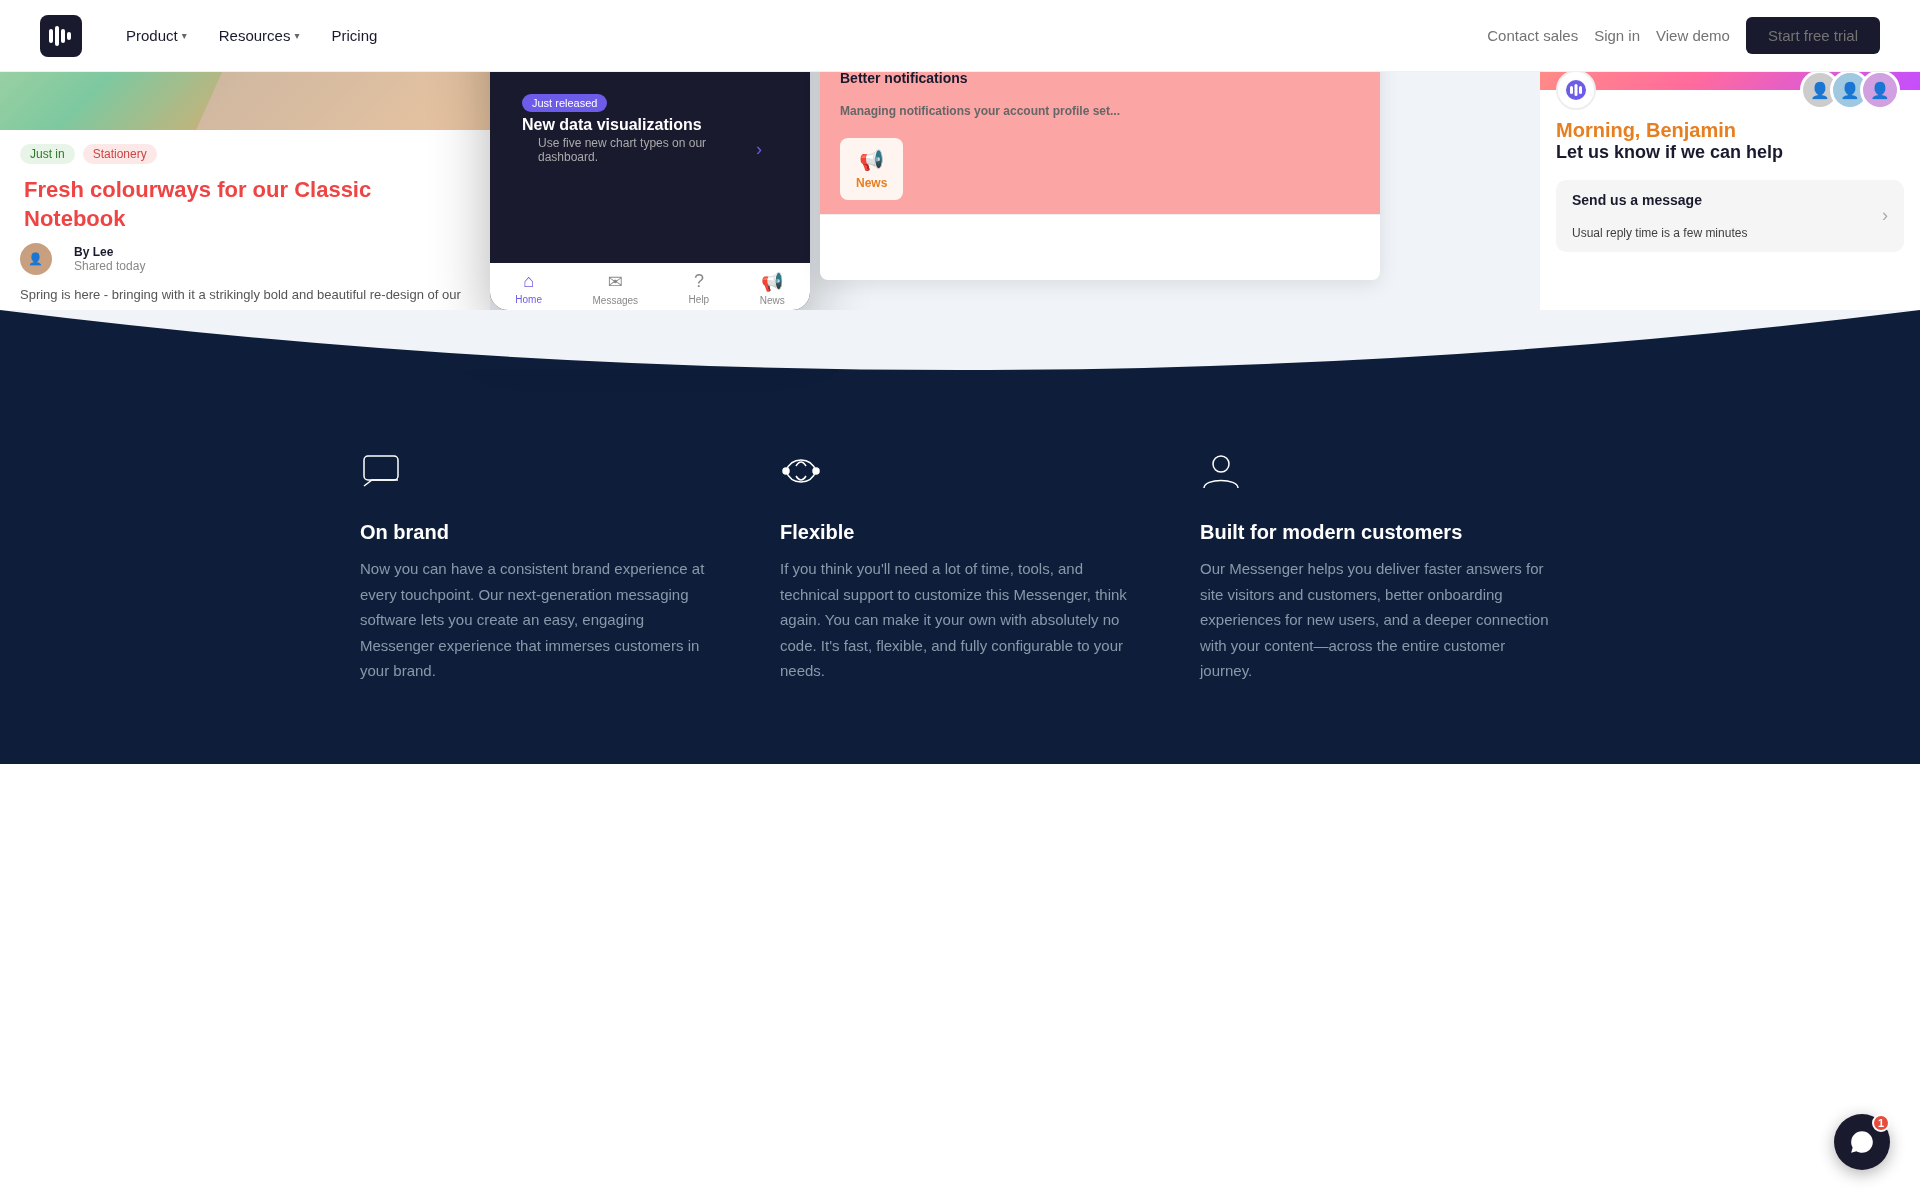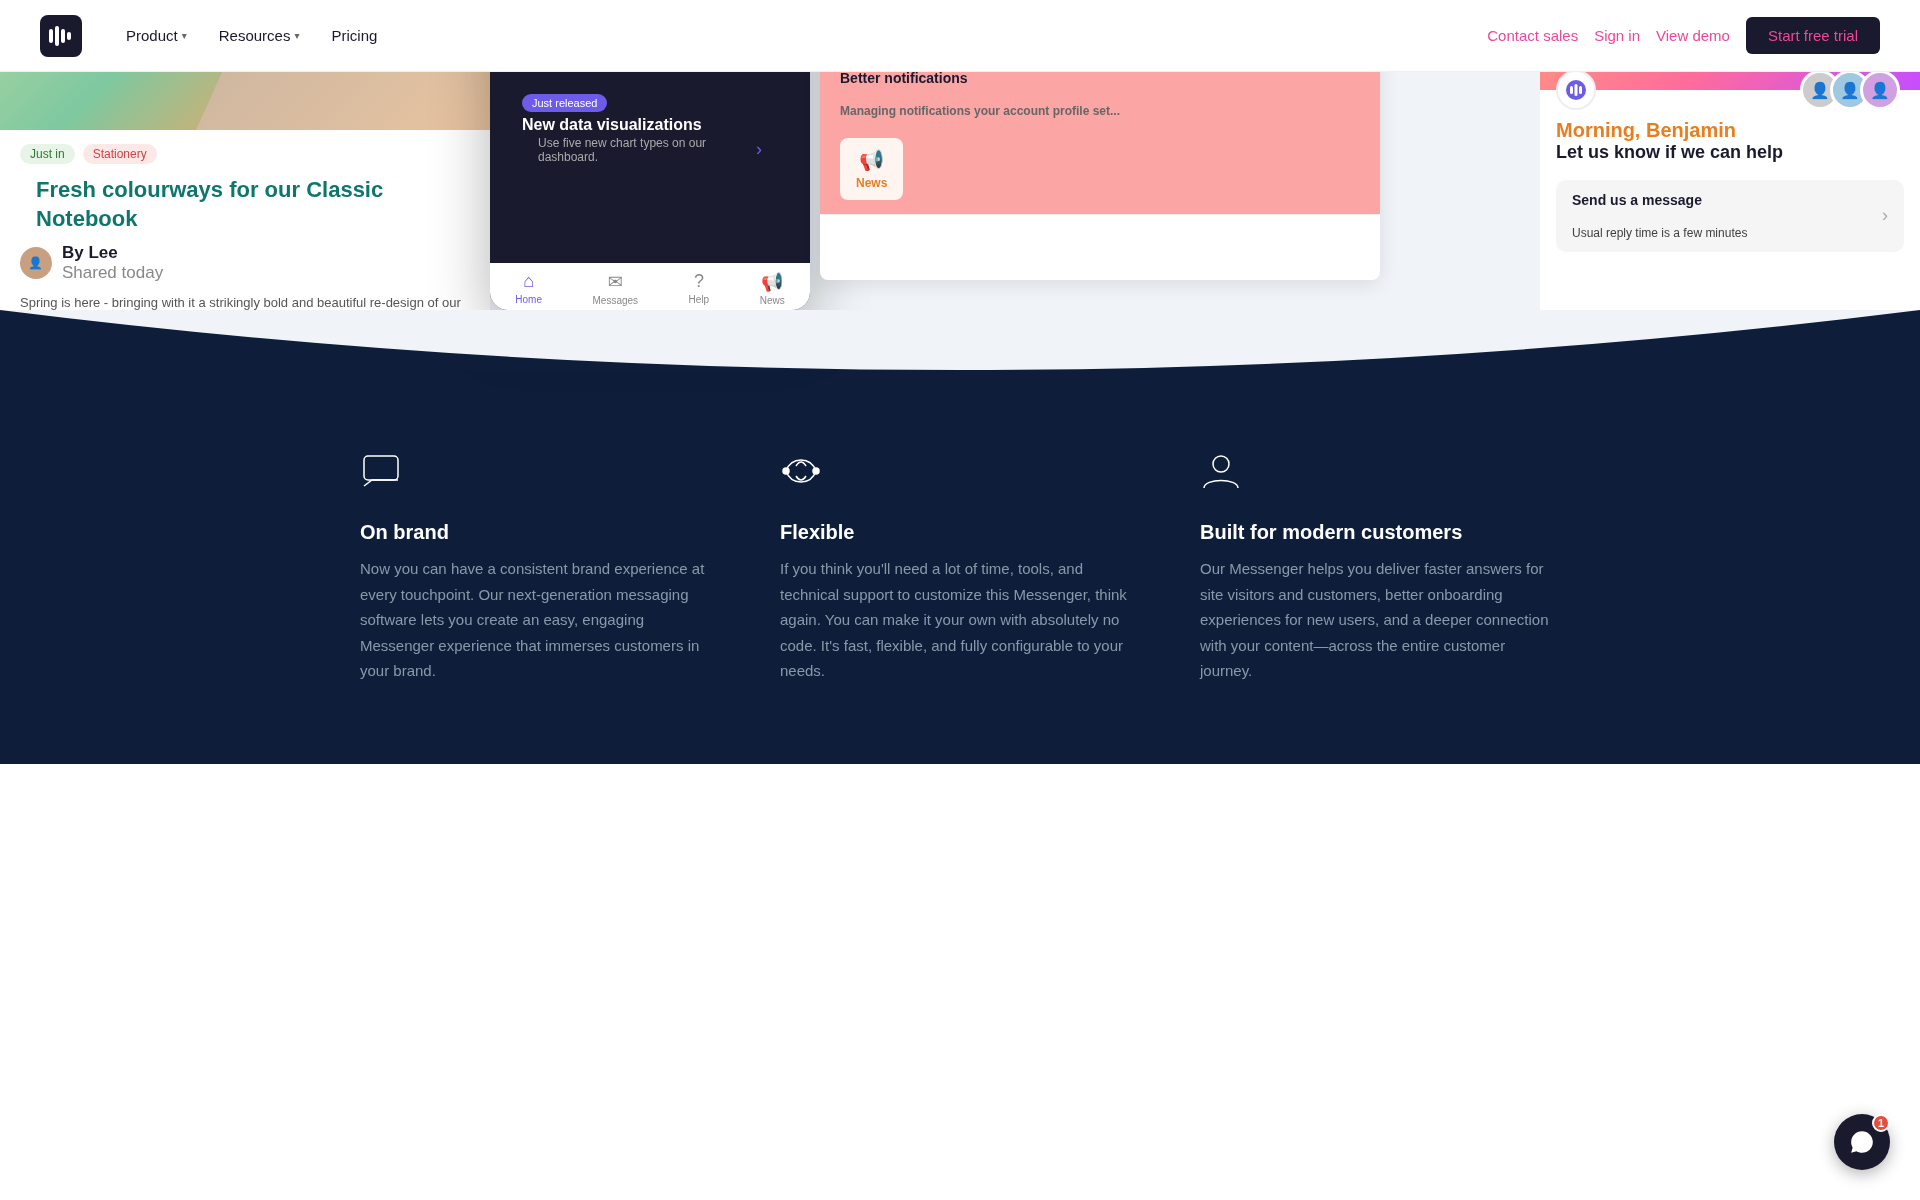--- a/index.html
+++ b/index.html
@@ -20,21 +20,21 @@
     .nav-logo svg { width: 26px; height: 26px; }
     .nav-links { display: flex; align-items: center; gap: 8px; }
     .nav-link {
       display: flex; align-items: center; gap: 4px;
       padding: 8px 12px; border-radius: 6px;
       font-size: 15px; font-weight: 500; color: #1a1a2e; cursor: pointer;
       text-decoration: none;
     }
     .nav-link .chevron { font-size: 10px; color: #666; }
     .nav-right { display: flex; align-items: center; gap: 16px; }
-    .nav-right a { font-size: 15px; color: #ec4899; text-decoration: none; font-weight: 500; }
+    .nav-right a { font-size: 15px; color: #737373; text-decoration: none; font-weight: 500; }
     .btn-start-trial {
       background: #1a1a2e; color: #fff; padding: 10px 22px; border-radius: 6px;
       font-size: 15px; font-weight: 600; text-decoration: none; cursor: pointer;
     }
 
     
     .screenshot-blog {
       position: absolute; left: 0; top: 0; width: 490px; height: 310px;
       background: #fff; border-radius: 0 0 0 0; overflow: hidden;
     }
@@ -46,27 +46,27 @@
       position: absolute; right: 0; top: 0; width: 60%; height: 100%;
       background: linear-gradient(135deg, #c8b4a0 0%, #e8c4a0 100%);
       clip-path: polygon(20% 0%, 100% 0%, 100% 100%, 0% 100%);
     }
     .blog-tags { display: flex; gap: 8px; padding: 14px 20px 8px; }
     .tag {
       font-size: 12px; padding: 3px 10px; border-radius: 20px; font-weight: 500;
     }
     .tag-just-in { background: #e8f4e8; color: #2d7a2d; }
     .tag-stationery { background: #fde8e8; color: #cc4444; }
-    .blog-title { font-size: 22px; font-weight: 700; color: #0f766e; padding: 4px 36px 10px; line-height: 1.3; }
+    .blog-title { font-size: 22px; font-weight: 700; color: #ef4444; padding: 4px 24px 10px; line-height: 1.3; }
     .blog-author { display: flex; align-items: center; gap: 10px; padding: 0 20px 10px; }
     .author-avatar {
       width: 32px; height: 32px; border-radius: 50%; background: #c8a080;
       display: flex; align-items: center; justify-content: center; font-size: 12px; overflow: hidden;
     }
-    .blog-author-info { font-size: 17px; }
+    .blog-author-info { font-size: 12px; margin-left: 12px; }
     .author-name { font-weight: 600; color: #1a1a2e; }
     .author-time { color: #888; }
     .blog-excerpt { font-size: 13px; color: #555; line-height: 1.5; padding: 0 20px; }
 
     
     .screenshot-messenger {
       position: absolute; left: 490px; top: -10px; width: 320px; height: 320px;
       background: #1a1a2e; border-radius: 18px; overflow: hidden; box-shadow: 0 20px 60px rgba(0,0,0,0.3);
     }
     .messenger-top {

